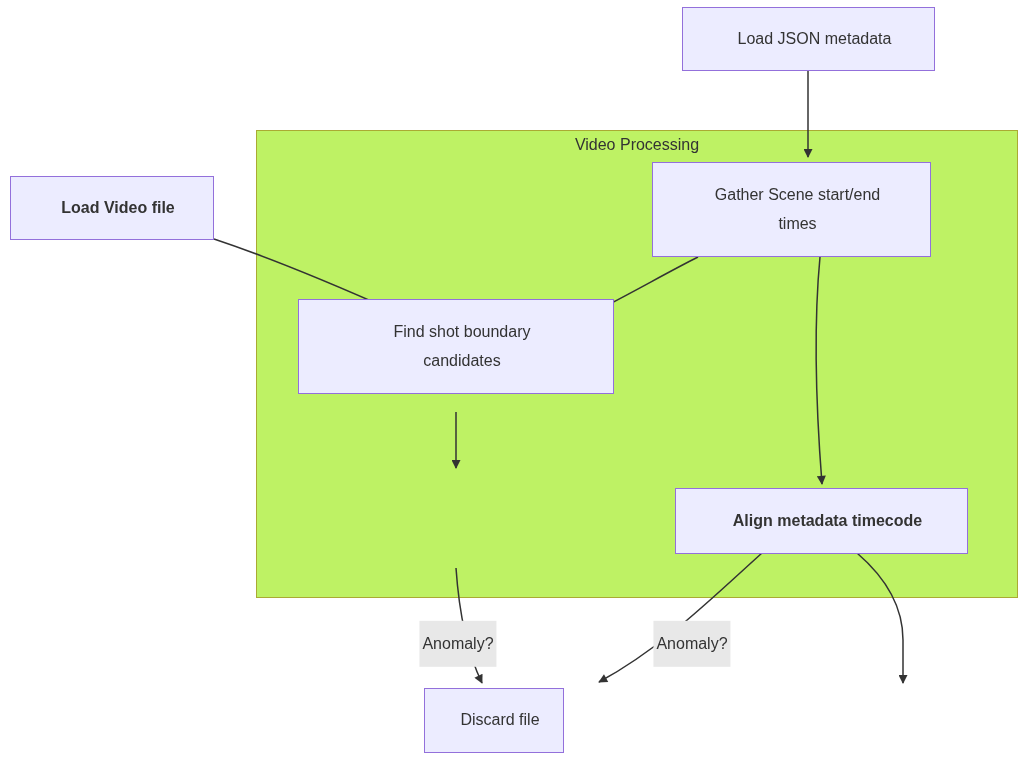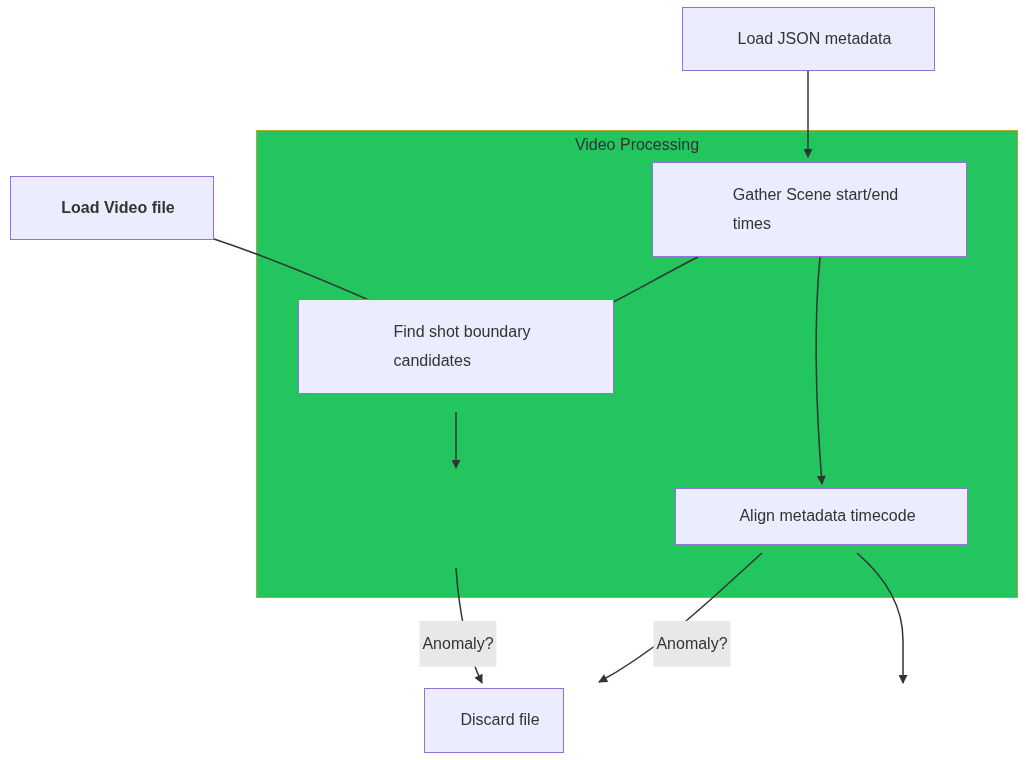--- a/index.html
+++ b/index.html
@@ -9,21 +9,21 @@
     height: 760px;
     background: #ffffff;
     font-family: "Liberation Sans", "DejaVu Sans", sans-serif;
     color: #333333;
     overflow: hidden;
   }
   #subgraph {
     position: absolute;
     left: 256px; top: 130px;
     width: 760px; height: 466px;
-    background: #22c55e;
+    background: #bef264;
     border: 1px solid #AAAA33;
     z-index: 1;
   }
   #subgraph-label {
     position: absolute;
     top: 5px; left: 0;
     width: 100%;
     text-align: center;
     font-size: 16px;
     color: #333333;
@@ -38,42 +38,43 @@
     position: absolute;
     box-sizing: border-box;
     background: #ECECFF;
     border: 1px solid #9370DB;
     color: #333333;
     font-size: 16px;
     line-height: 1.8;
     display: flex;
     align-items: center;
     justify-content: center;
+    text-align: center;
     white-space: pre-line;
     z-index: 3;
     padding-left: 12px;
   }
   .edge-label {
     position: absolute;
     background: #e8e8e8;
     color: #333333;
     font-size: 16px;
     line-height: 1.4;
     padding: 12px 3px;
     transform: translate(-50%, -50%);
     z-index: 4;
     white-space: nowrap;
   }
   
   #node-load-json   { left: 682px; top: 7px;   width: 253px; height: 64px; }
   #node-load-video  { left: 10px;  top: 176px; width: 204px; height: 64px; font-weight: bold; }
-  #node-gather      { left: 652px; top: 162px; width: 315px; height: 95px; }
+  #node-gather      { left: 652px; top: 162px; width: 279px; height: 95px; }
   #node-find-shot   { left: 298px; top: 299px; width: 316px; height: 95px; }
   #node-align-scene { left: 298px; top: 473px; width: 316px; height: 95px; }
-  #node-align-meta  { left: 675px; top: 488px; width: 293px; height: 57px; }
+  #node-align-meta  { left: 675px; top: 488px; width: 293px; height: 66px; font-weight: bold; }
   #node-discard     { left: 424px; top: 688px; width: 140px; height: 65px; }
   #node-end         { left: 850px; top: 688px; width: 107px; height: 65px; }
   #edge-label-anomaly-left  { left: 458px; top: 644px; }
   #edge-label-anomaly-right { left: 692px; top: 644px; }
 </style>
 </head>
 <body>
 
 <div id="canvas">
 

